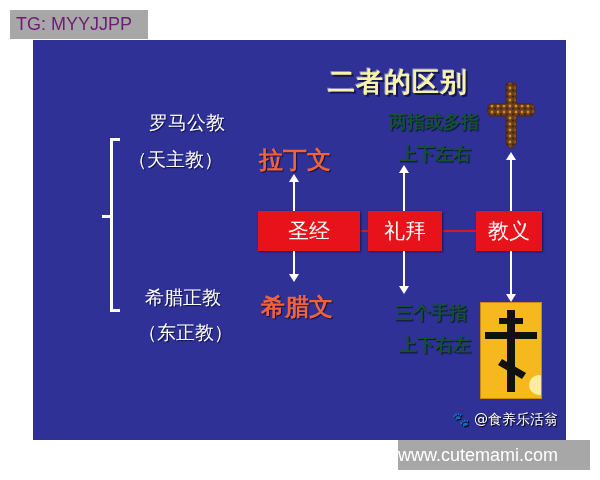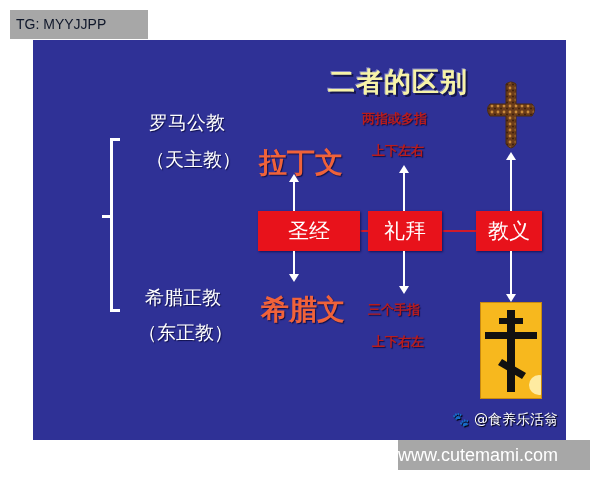--- a/index.html
+++ b/index.html
@@ -39,31 +39,32 @@
     }
 
     .wtext {
       color: #ffffff;
       font-size: 19px;
       white-space: nowrap;
       text-shadow: 1px 1px 1px #10104a;
     }
     .rtext-big {
       color: #f0623a;
-      font-size: 28px;
+      font-size: 24px;
       font-weight: bold;
       white-space: nowrap;
       text-shadow: 1px 1px 1px #10104a;
     }
     .rtext-small {
-      color: #b91c1c;
-      font-size: 13px;
+      color: #14532d;
+      font-size: 18px;
       font-weight: bold;
       white-space: nowrap;
       text-shadow: 1px 1px 1px #10104a;
+      margin-left: 27px;
     }
     .christianity {
       position: absolute;
       left: 64px;
       top: 176px;
       width: 32px;
       color: #ffffff;
       font-size: 29px;
       line-height: 33px;
       text-align: center;
@@ -124,23 +125,23 @@
       border: 1px solid #c88a10;
       overflow: hidden;
     }
     .watermark-tag {
       position: absolute;
       left: 10px;
       top: 10px;
       width: 138px;
       height: 29px;
       background: #a7a7a7;
-      color: #0f172a;
+      color: #701a75;
       font-family: "Liberation Sans", sans-serif;
-      font-size: 14px;
+      font-size: 18px;
       line-height: 29px;
       padding-left: 6px;
       box-sizing: border-box;
     }
     .watermark-site {
       position: absolute;
       left: 398px;
       top: 440px;
       width: 192px;
       height: 30px;
@@ -171,21 +172,21 @@
 
   <div class="title">二者的区别</div>
 
 
   <div class="bracket-v"></div>
   <div class="bracket-h" style="left:110px; top:138px; width:10px;"></div>
   <div class="bracket-h" style="left:110px; top:309px; width:10px;"></div>
   <div class="bracket-h" style="left:102px; top:215px; width:9px;"></div>
 
   <div class="abs wtext" style="left:149px; top:110px;">罗马公教</div>
-  <div class="abs wtext" style="left:146px; top:147px;">（天主教）</div>
+  <div class="abs wtext" style="left:128px; top:147px;">（天主教）</div>
 
   <div class="abs wtext" style="left:145px; top:285px;">希腊正教</div>
   <div class="abs wtext" style="left:138px; top:320px;">（东正教）</div>
 
   <div class="connector" style="left:336px; width:32px;"></div>
   <div class="connector" style="left:442px; width:34px;"></div>
 
   <div class="box" style="left:258px; top:211px; width:102px;">
     <span>圣经</span>
   </div>

